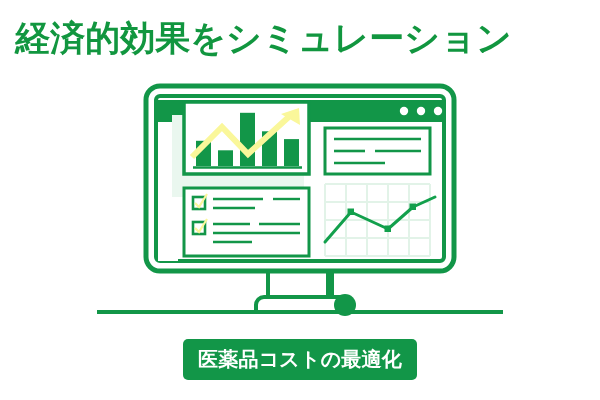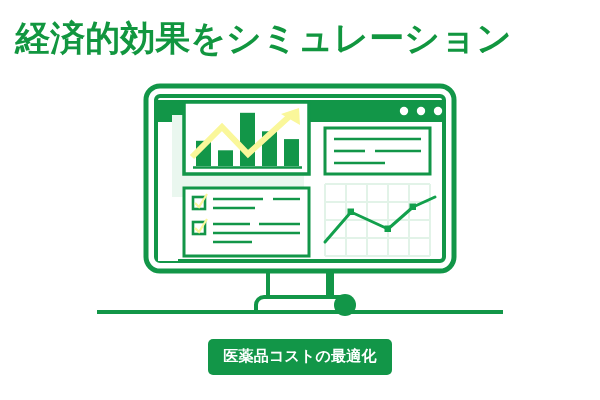--- a/index.html
+++ b/index.html
@@ -59,21 +59,21 @@
     display: flex;
     justify-content: center;
     gap: 20px;
   }
   .tag-button {
     background: #129648;
     color: #ffffff;
     border: none;
     border-radius: 5px;
     font-family: "DejaVu Sans", "Liberation Sans", sans-serif;
-    font-size: 15px;
+    font-size: 20px;
     font-weight: 700;
     line-height: 1;
     padding: 10px 15px 11px 15px;
     letter-spacing: 0.2px;
     white-space: nowrap;
     cursor: pointer;
   }
 </style>
 </head>
 <body>

